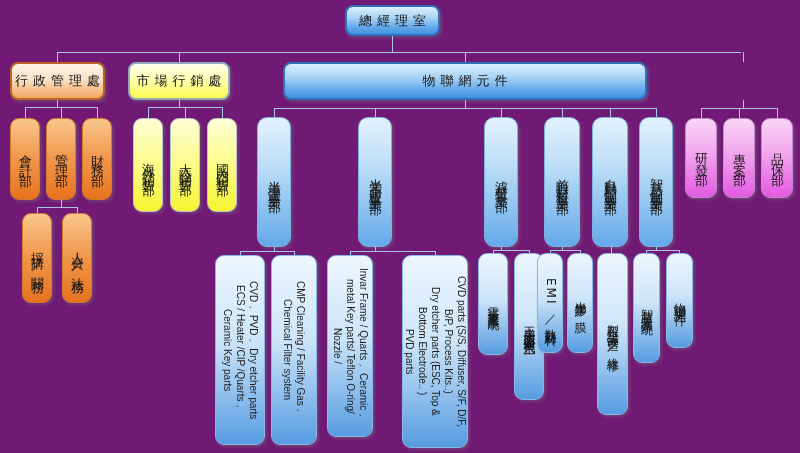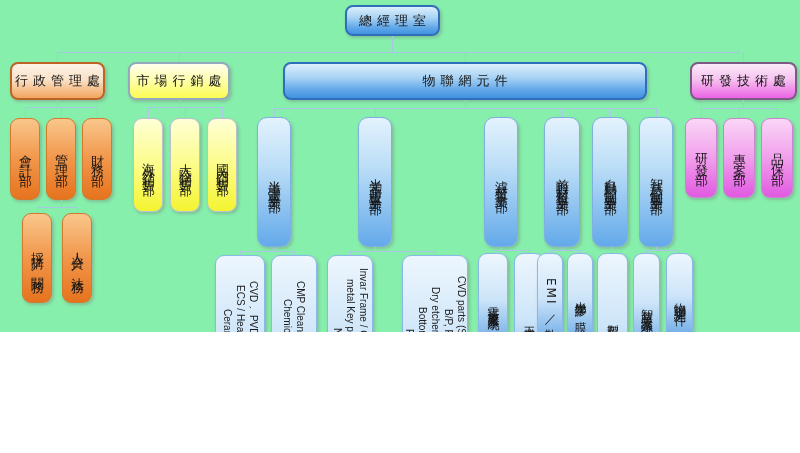--- a/index.html
+++ b/index.html
@@ -1,16 +1,16 @@
 <!DOCTYPE html>
 <html><head>
 <meta charset="utf-8">
 <style>
   html,body{margin:0;padding:0;background:#fff;}
-  .stage{position:relative;width:800px;height:332px;background:#86efac;overflow:hidden;
+  .stage{position:relative;width:800px;height:453px;background:#701a75;overflow:hidden;
          font-family:"DejaVu Sans",sans-serif;}
   .box{position:absolute;display:flex;align-items:center;justify-content:center;
        box-sizing:border-box;text-align:center;border-radius:8px;
        box-shadow:1.5px 2px 3px rgba(120,120,120,.38);}
   .line{position:absolute;background:#a9c7e3;}
   .h-label{font-size:13px;letter-spacing:5px;text-indent:5px;color:#141414;white-space:nowrap;}
   .v-label{writing-mode:vertical-rl;text-orientation:mixed;font-size:13px;color:#141414;}
   .v-small{writing-mode:vertical-rl;text-orientation:mixed;font-size:12px;color:#141414;}
   .v-latin{writing-mode:vertical-rl;white-space:pre-line;text-align:center;
            font-family:"Liberation Sans",sans-serif;font-size:10px;line-height:13px;color:#1c1c1c;}
@@ -46,23 +46,20 @@
   </div>
 
   <div class="box orange2" style="left:10px;top:62px;width:95px;height:38px">
     <span class="h-label">行政管理處</span>
   </div>
   <div class="box yellow2" style="left:128px;top:62px;width:102px;height:38px">
     <span class="h-label">市場行銷處</span>
   </div>
   <div class="box blue2" style="left:283px;top:62px;width:364px;height:38px">
     <span class="h-label">物聯網元件</span>
-  </div>
-  <div class="box pink2" style="left:690px;top:62px;width:107px;height:38px">
-    <span class="h-label">研發技術處</span>
   </div>
 
   <div class="box orange3" style="left:10px;top:118px;width:30px;height:82px">
     <span class="v-label ls10">會計部</span>
   </div>
   <div class="box orange3" style="left:46px;top:118px;width:30px;height:82px">
     <span class="v-label ls10">管理部</span>
   </div>
   <div class="box orange3" style="left:82px;top:118px;width:30px;height:82px">
     <span class="v-label ls10">財務部</span>

